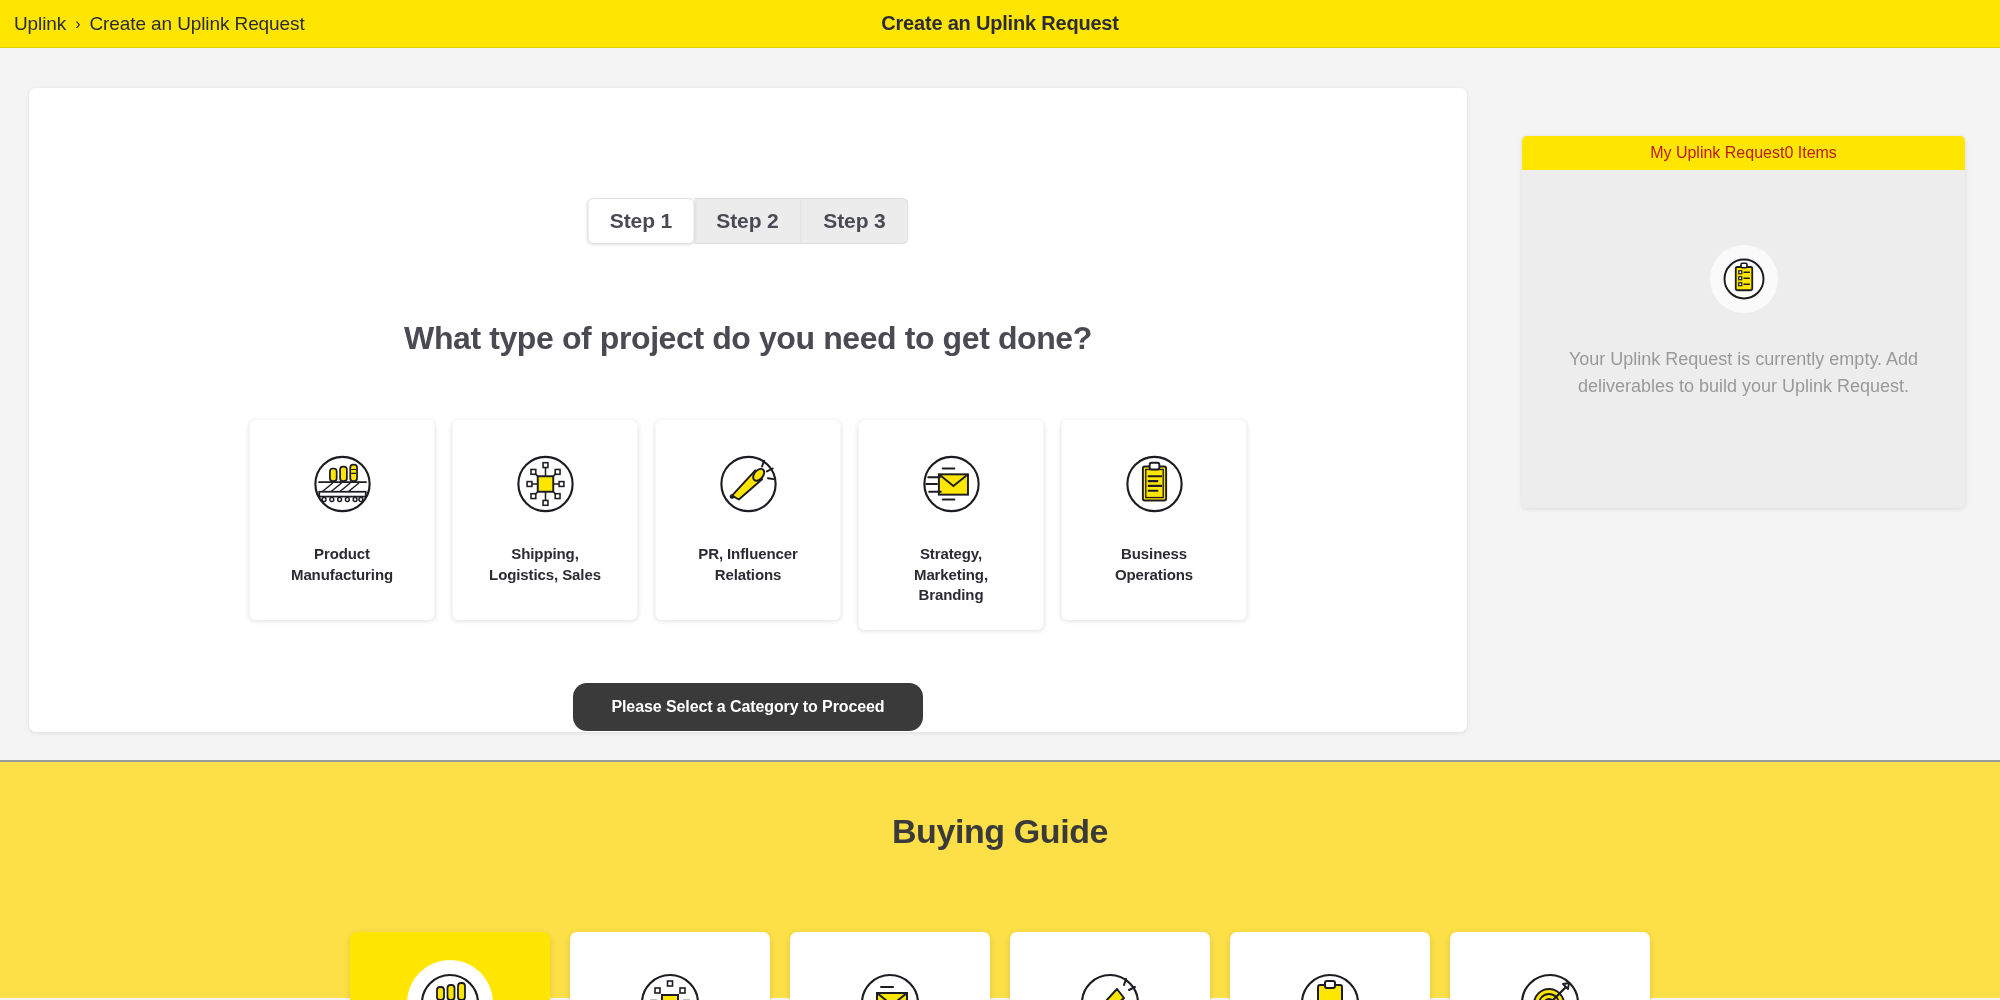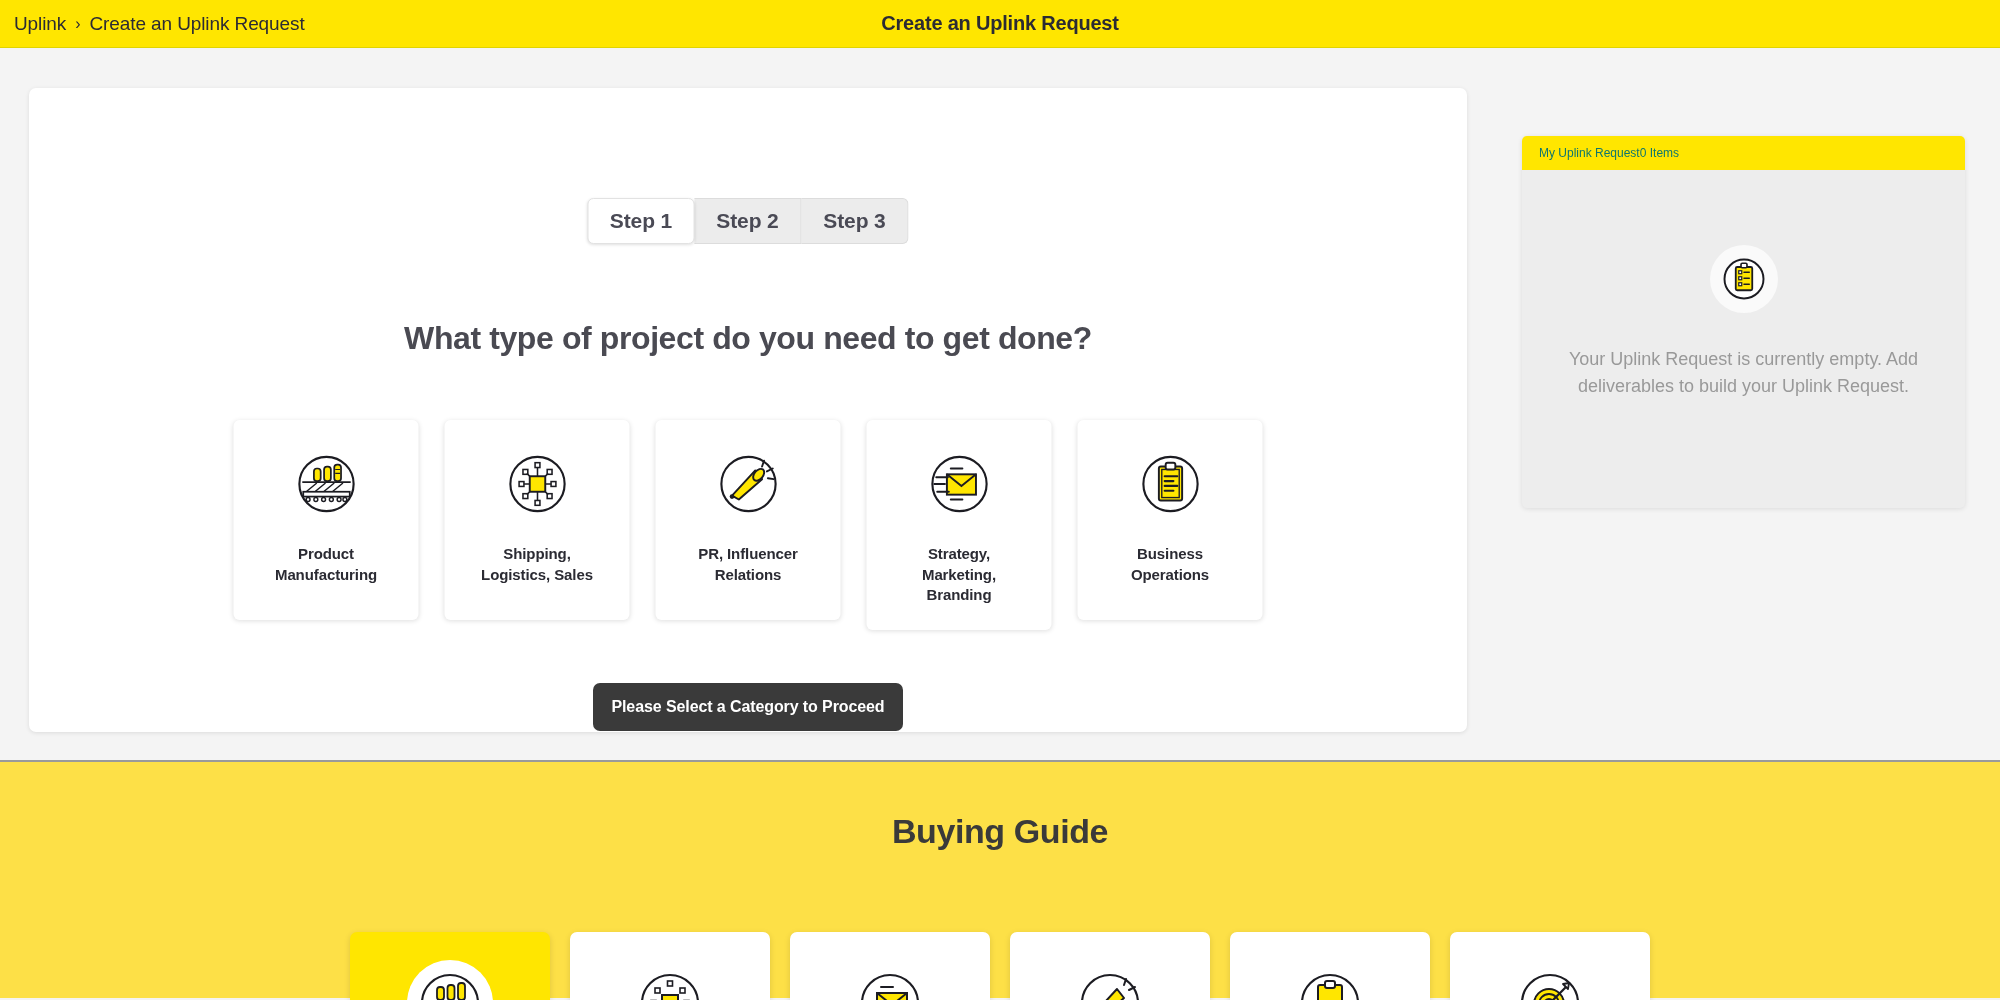--- a/index.html
+++ b/index.html
@@ -101,21 +101,21 @@
     color: #4a4a52;
     letter-spacing: -0.4px;
   }
 
   
   .cat-row {
     position: absolute;
     top: 332px;
     left: 50%; transform: translateX(-50%);
     display: flex;
-    gap: 26px;
+    gap: 18px;
     align-items: flex-start;
   }
   .cat-card {
     width: 185px;
     background: #fff;
     border-radius: 6px;
     box-shadow: 0 1px 5px rgba(0,0,0,0.13);
     padding: 30px 10px 24px 10px;
     display: flex;
     flex-direction: column;
@@ -137,25 +137,25 @@
   }
   .cat-card.h1 { min-height: 200px; }
   .cat-card.h2 { min-height: 200px; }
   .cat-card.h3 { min-height: 200px; }
 
   
   .proceed-btn {
     position: absolute;
     top: 595px;
     left: 50%; transform: translateX(-50%);
-    width: 310px; height: 48px;
+    width: 350px; height: 48px;
     background: #3a3a3a;
     color: #fff;
     border: none;
-    border-radius: 7px;
+    border-radius: 14px;
     font-size: 16px;
     font-weight: bold;
     font-family: "Liberation Sans", sans-serif;
     letter-spacing: -0.1px;
     cursor: pointer;
   }
 
   
   .sidebar {
     position: absolute;
@@ -164,24 +164,24 @@
     border-radius: 5px;
     overflow: hidden;
     box-shadow: 0 1px 5px rgba(0,0,0,0.10);
     background: #ededed;
   }
   .sidebar-head {
     height: 34px;
     background: #ffe600;
     display: flex;
     align-items: center;
-    justify-content: flex-start;
+    justify-content: center;
     padding: 0 17px;
-    font-size: 12px;
-    color: #0f766e;
+    font-size: 16px;
+    color: #b91c1c;
   }
   .sidebar-body {
     height: 338px;
     display: flex;
     flex-direction: column;
     align-items: center;
     padding-top: 75px;
   }
   .sb-icon-circle {
     width: 68px; height: 68px;

